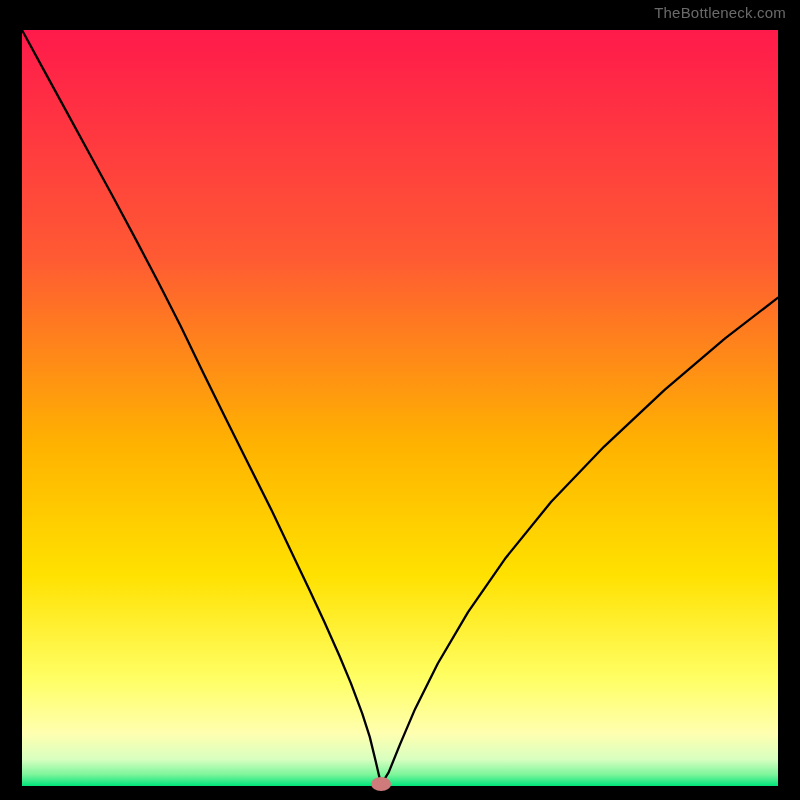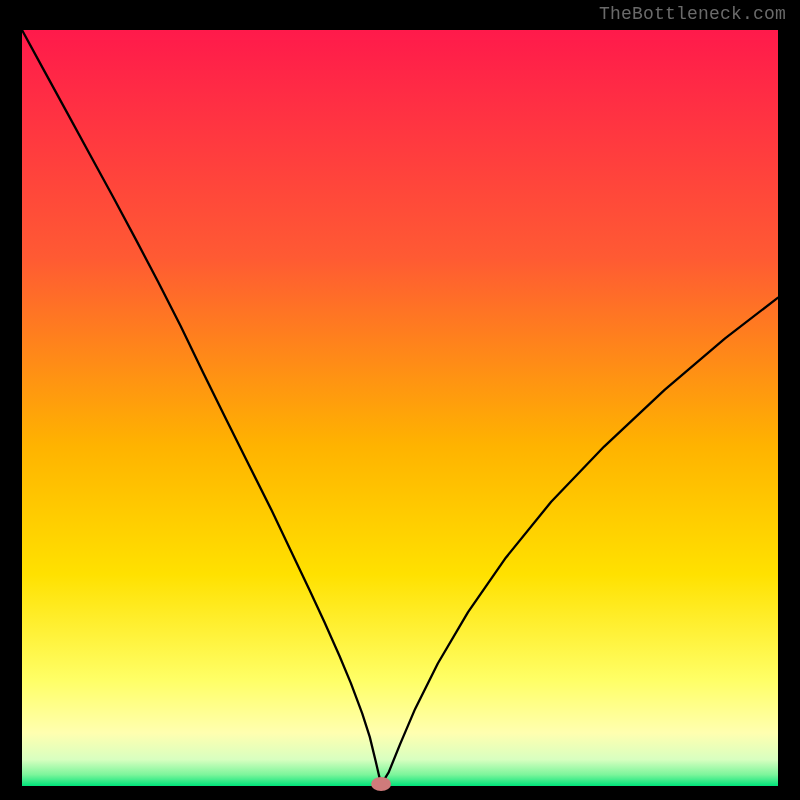--- a/index.html
+++ b/index.html
@@ -15,25 +15,24 @@
     position: relative;
     width: 800px;
     height: 800px;
     background: #000;
   }
   .watermark {
     position: absolute;
     top: 4px;
     right: 14px;
     color: #6a6a6a;
-    font-size: 18px;
+    font-size: 15px;
     font-weight: 400;
     letter-spacing: 0.2px;
     z-index: 10;
-    font-family: Liberation Mono, monospace;
   }
   svg.plot {
     position: absolute;
     left: 0;
     top: 0;
   }
 </style>
 </head>
 <body>
 

